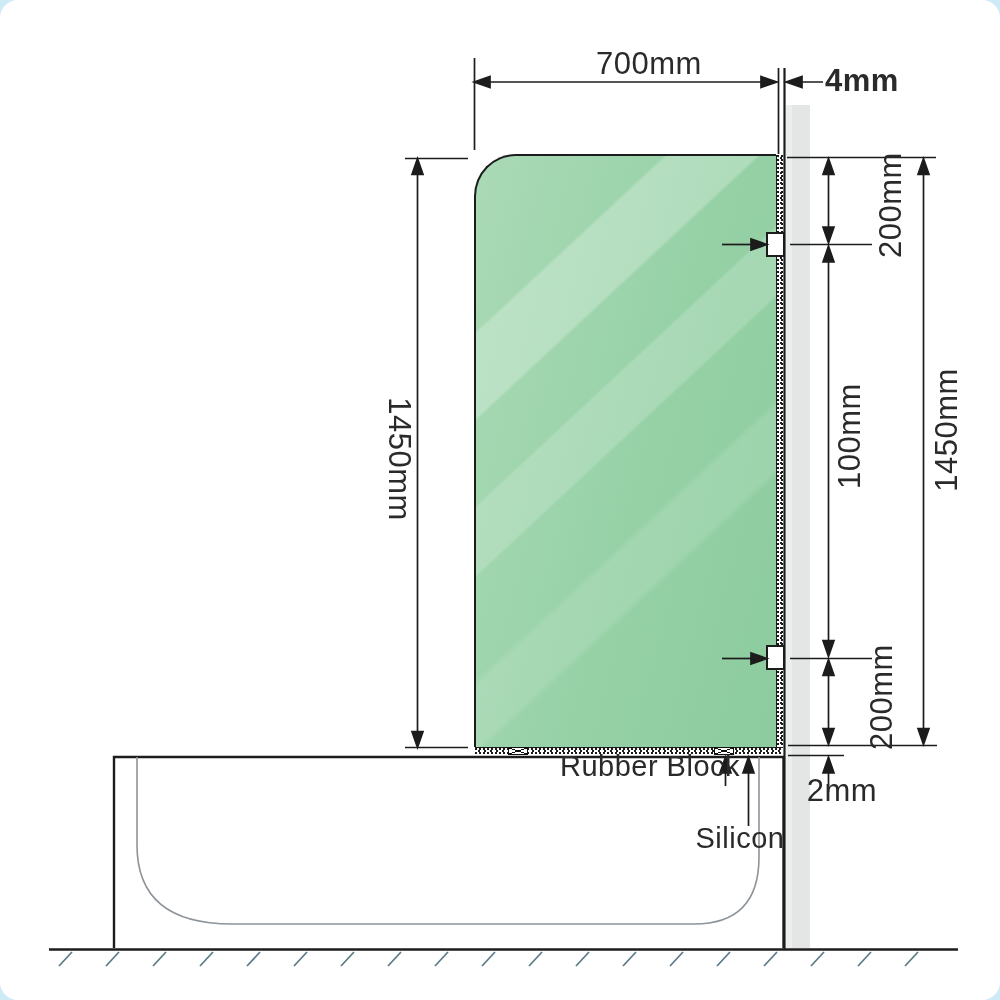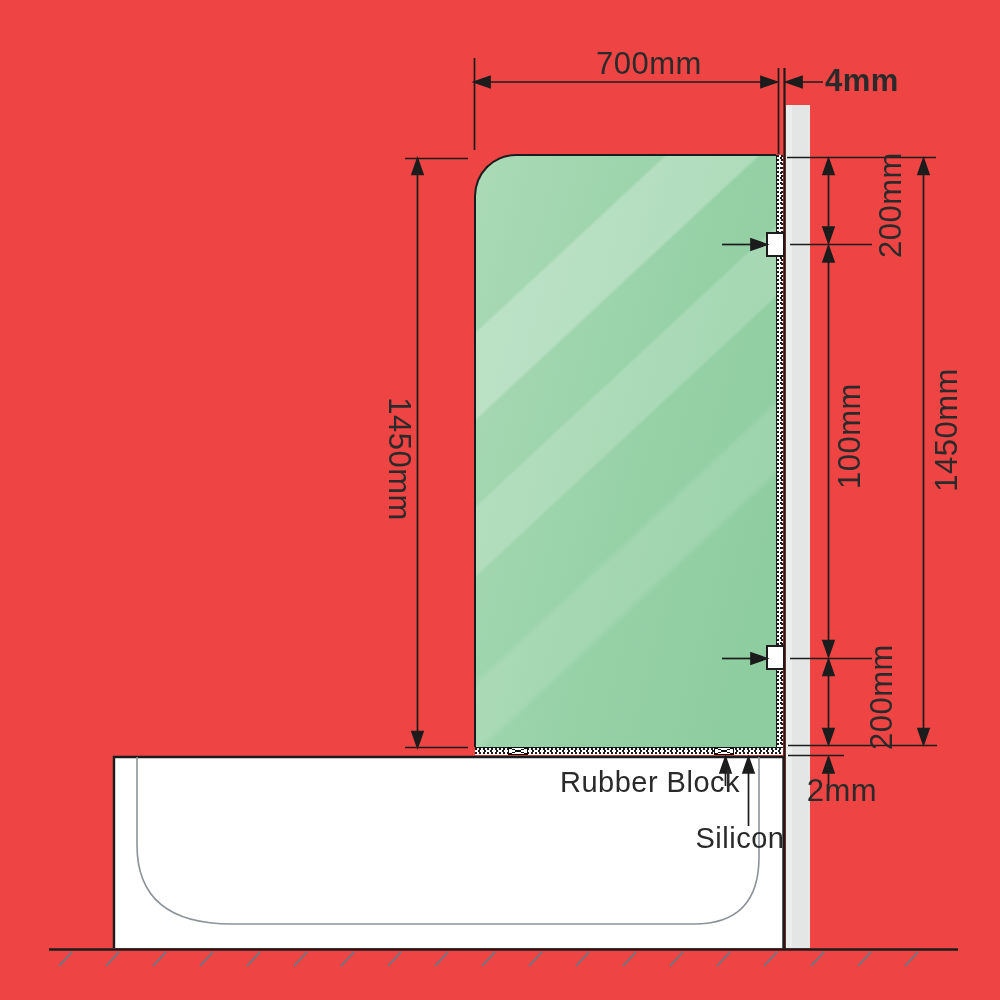--- a/index.html
+++ b/index.html
@@ -1,20 +1,21 @@
 <!DOCTYPE html>
 <html><head>
 <meta charset="utf-8">
 <style>
   html,body{margin:0;padding:0;background:#cdeaf6;}
   .canvas{
     position:relative;width:1000px;height:1000px;overflow:hidden;
-    background:#ef4444;
+    background:#ffffff;
     font-family:"Liberation Sans", sans-serif;
     color:#2a2a2a;
+    border-radius:18px;
   }
   .abs{position:absolute;}
   
   .wall{
     left:786px;top:105px;width:24px;height:843px;
     background:linear-gradient(to right,#eceeee 0 6px,#e3e6e5 6px);
     z-index:1;
   }
   
   .glass{
@@ -177,16 +178,16 @@
 
   <div class="dim" style="left:649px;top:63px;">700mm</div>
   <div class="dim" style="left:862px;top:80px;font-weight:bold;">4mm</div>
   <div class="dim rot-cw" style="left:399px;top:459px;">1450mm</div>
   <div class="dim rot-ccw" style="left:890px;top:205px;">200mm</div>
   <div class="dim rot-ccw" style="left:849px;top:436px;">100mm</div>
   <div class="dim rot-ccw" style="left:946px;top:430px;">1450mm</div>
   <div class="dim rot-ccw" style="left:881px;top:697px;">200mm</div>
   <div class="dim" style="left:842px;top:790px;">2mm</div>
 
-  <div class="note" style="left:650px;top:782px;">Rubber Block</div>
+  <div class="note" style="left:650px;top:766px;">Rubber Block</div>
   <div class="note" style="left:729px;top:838px;margin-left:11px;">Silicon</div>
 
 </div>
 
 </body></html>

